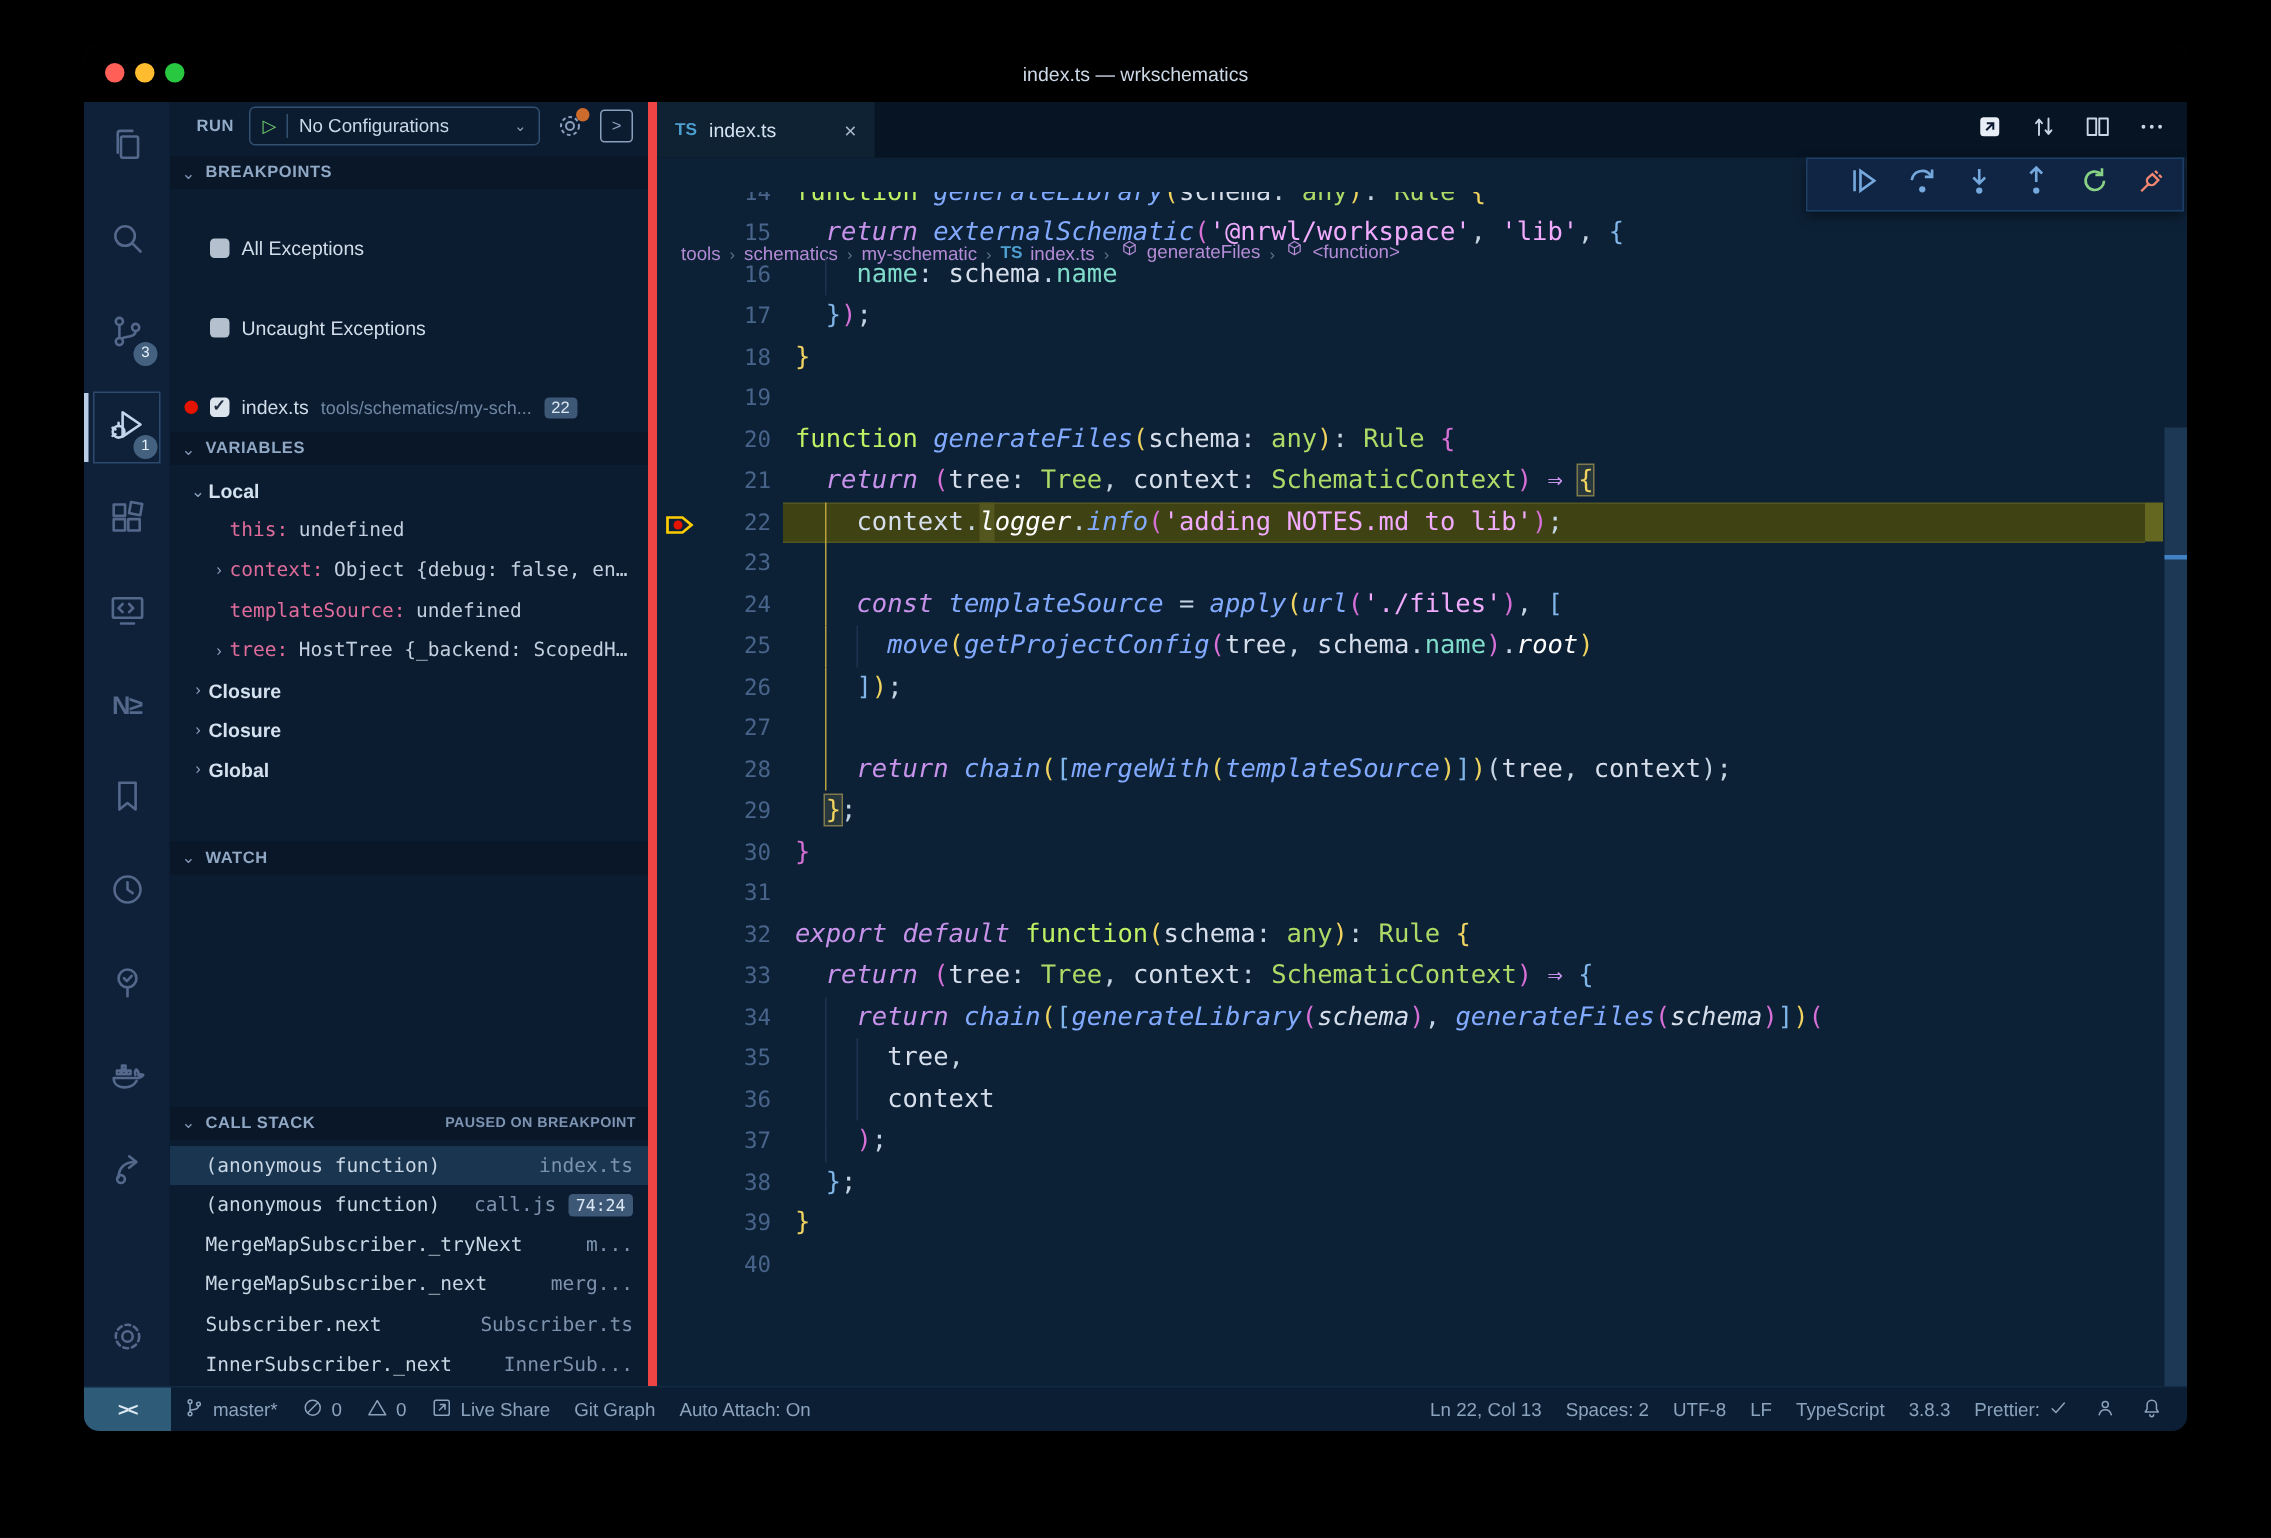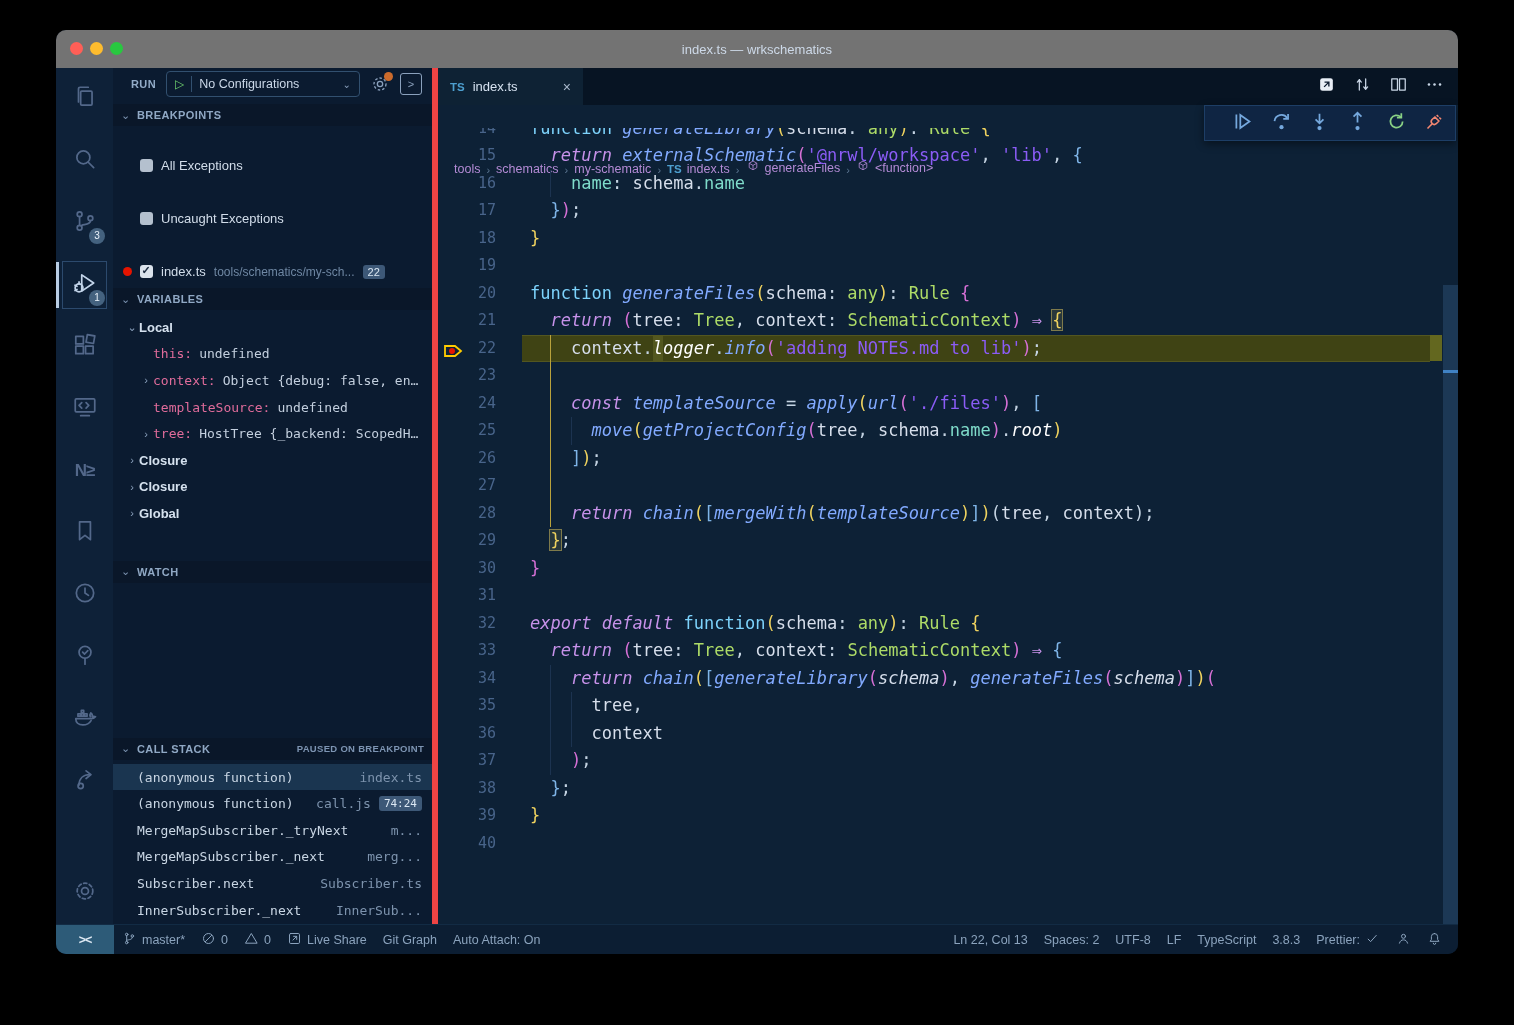--- a/index.html
+++ b/index.html
@@ -1,20 +1,20 @@
 <!DOCTYPE html>
 <html><head>
 <meta charset="utf-8">
 <style>
   html,body{margin:0;padding:0;background:#000;width:1514px;height:1025px;overflow:hidden;
     font-family:"Liberation Sans",sans-serif;-webkit-font-smoothing:antialiased;}
   #window{position:absolute;left:56px;top:30px;width:1402px;height:924px;background:#0b1b30;
     border-radius:10px;overflow:hidden;box-shadow:0 18px 60px rgba(0,0,0,.7);}
   
-  #titlebar{height:38px;background:#737373;position:relative;display:flex;align-items:center;justify-content:center;}
+  #titlebar{height:38px;background:#000000;position:relative;display:flex;align-items:center;justify-content:center;}
   .tl{position:absolute;top:12px;width:13px;height:13px;border-radius:50%;}
   #title-text{color:#cdd9e8;font-size:13px;}
   
   #main{display:flex;height:856px;}
   
   #activitybar{width:57px;background:#0e2138;display:flex;flex-direction:column;position:relative;flex:none;}
   .ab-item{height:62px;display:flex;align-items:center;justify-content:center;position:relative;color:#53688a;}
   .ab-item svg{width:26px;height:26px;stroke:currentColor;fill:none;stroke-width:1.5;}
   .ab-item.active{color:#c3d5ea;}
   .ab-item.active::before{content:"";position:absolute;left:0;top:8px;bottom:8px;width:3px;background:#b9cde4;}
@@ -74,32 +74,32 @@
   .bc-sep{color:#5b7591;font-size:11px;}
   .bc-item{display:flex;align-items:center;gap:5px;}
   .bc-item svg{width:14px;height:14px;stroke:#b48bd6;fill:none;stroke-width:1.4;}
   #code-viewport{position:absolute;top:60px;left:0;right:0;bottom:0;overflow:hidden;}
   #code-lines{position:absolute;top:-13.5px;left:0;right:0;}
   .code-line{position:relative;height:27.5px;line-height:27.5px;white-space:pre;
     font-family:"DejaVu Sans Mono",monospace;font-size:17px;}
   .cur-bg{position:absolute;left:84px;right:28px;top:0;bottom:0;background:#3f4314;
     border-top:1px solid rgba(255,255,150,.10);border-bottom:1px solid rgba(255,255,150,.10);box-sizing:border-box;}
   .cursor-band{position:absolute;top:0;bottom:0;width:10px;background:#53571f;}
-  .num{position:absolute;left:0;width:58px;text-align:right;color:#48648a;font-size:15px;}
+  .num{position:absolute;left:18px;width:58px;text-align:right;color:#48648a;font-size:15px;}
   .code-text{position:absolute;left:92px;}
   .guide{position:absolute;top:0;bottom:0;width:1px;background:#1c3350;}
   .guide.active{background:#b8a23c;}
   .gutter-bp{position:absolute;left:6px;top:5.5px;}
   .tk-kw{color:#c792ea;font-style:italic}
-  .tk-kf{color:#7dd3fc}
+  .tk-kf{color:#bef264}
   .tk-fn{color:#82aaff;font-style:italic}
   .tk-va{color:#d6deeb}
   .tk-vi{color:#d6deeb;font-style:italic}
   .tk-ty{color:#addb67}
-  .tk-st{color:#8b5cf6}
+  .tk-st{color:#f0abfc}
   .tk-pr{color:#7fdbca}
   .tk-pi{color:#ffffff;font-style:italic}
   .tk-pu{color:#c5d4e3}
   .tk-b1{color:#f0d35f}
   .tk-b2{color:#d670d6}
   .tk-b3{color:#7fb5e8}
   .tk-bm1{color:#f0d35f;outline:1px solid rgba(240,211,95,.5);background:rgba(240,211,95,.12)}
   
   #right-rail{position:absolute;right:0;top:60px;bottom:0;width:28px;}
   #scroll-thumb{position:absolute;right:0;width:15px;top:157px;bottom:0;background:rgba(80,140,195,.22);}

